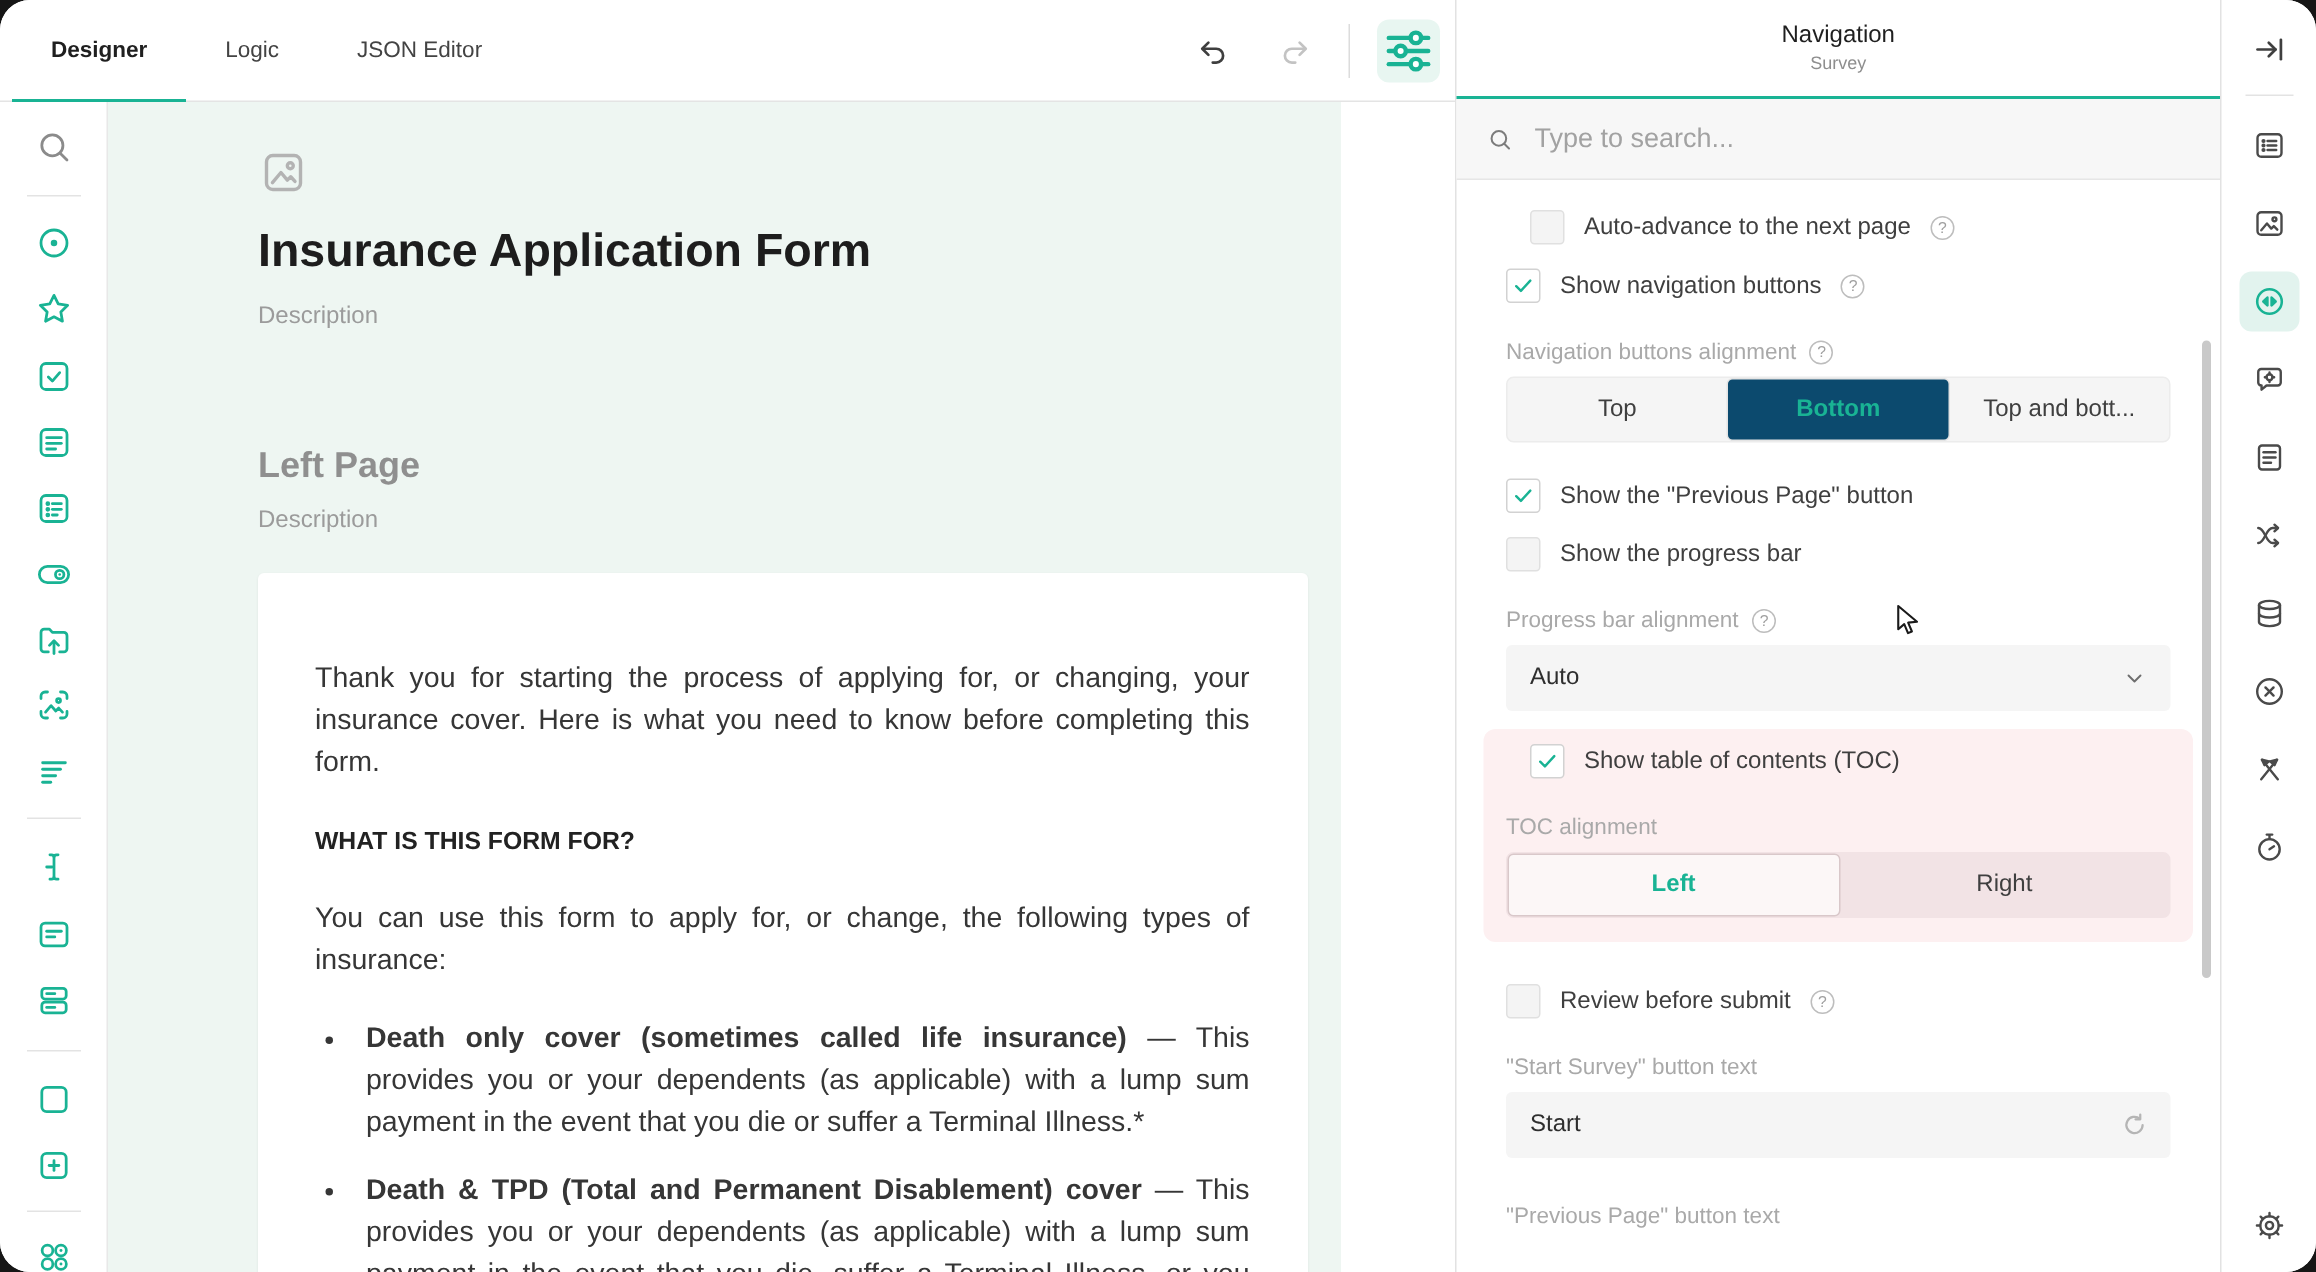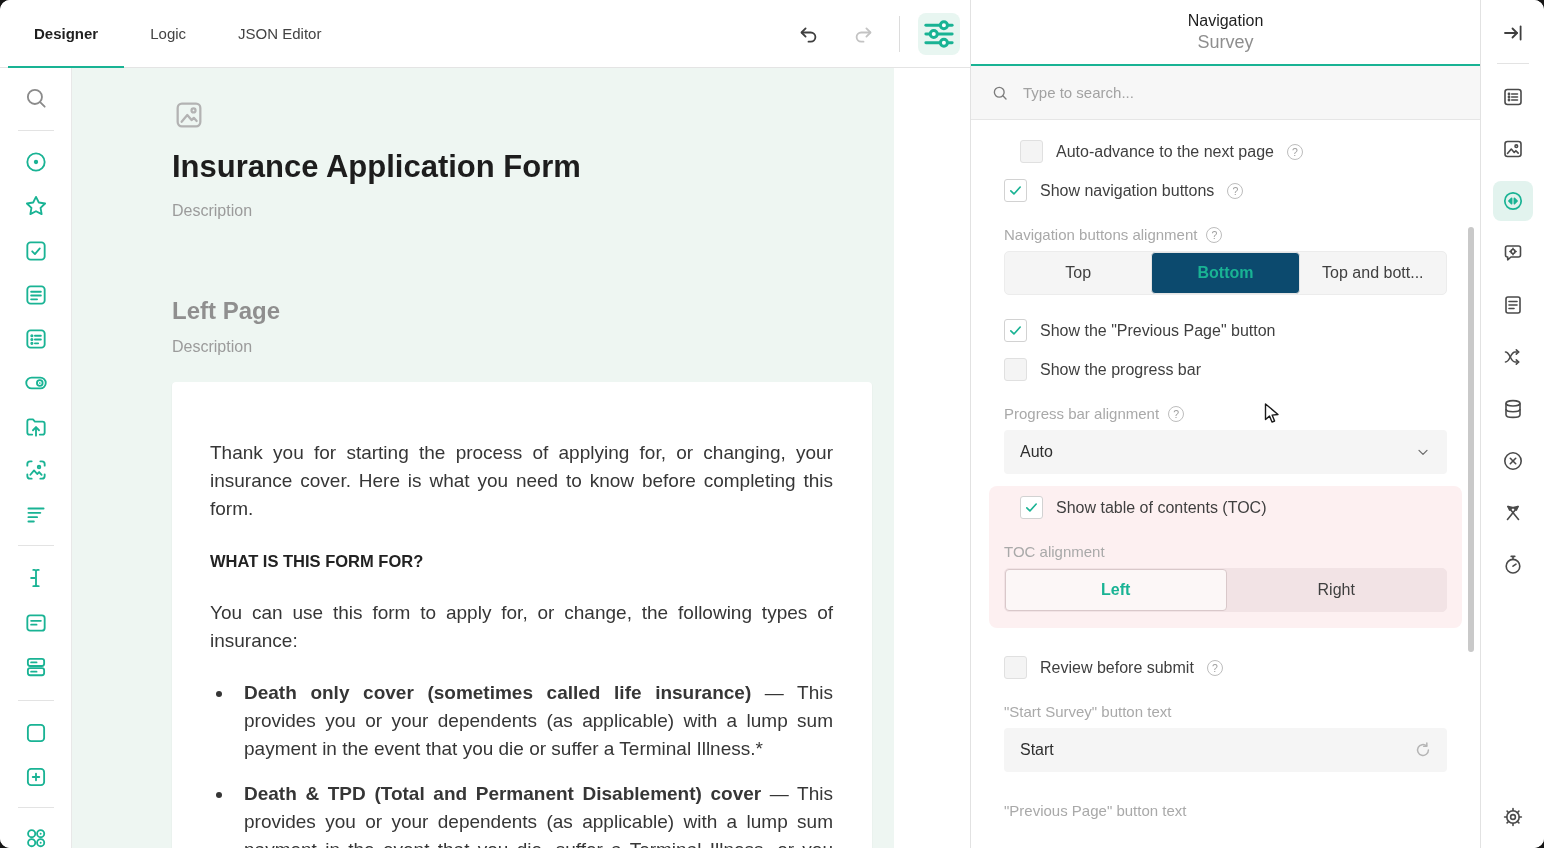--- a/index.html
+++ b/index.html
@@ -1,18 +1,18 @@
 <!DOCTYPE html>
 <html><head>
 <meta charset="utf-8">
 <style>
   * { box-sizing: border-box; margin: 0; padding: 0; }
   html, body { width: 1544px; height: 848px; overflow: hidden; background: #161616; }
   body { font-family: "Liberation Sans", "DejaVu Sans", sans-serif; }
-  .window { position: relative; width: 1544px; height: 848px; background: #fff; border-radius: 10px; overflow: hidden; }
+  .window { position: relative; width: 1544px; height: 848px; background: #fff; border-radius: 20px; overflow: hidden; }
 
   
   .topbar { position: absolute; left: 0; top: 0; width: 970px; height: 68px; background: #fff; border-bottom: 1px solid #e4e4e4; display: flex; align-items: stretch; }
   .tabs { display: flex; margin-left: 8px; }
   .tab { position: relative; padding: 0 26px; display: flex; align-items: center; font-size: 15px; color: #434343; cursor: pointer; }
   .tab.active { font-weight: bold; color: #1f1f1f; }
   .tab.active::after { content: ""; position: absolute; left: 0; right: 0; bottom: -1px; height: 2px; background: #19b394; }
   .topbar-actions { position: absolute; right: 10px; top: 0; height: 68px; display: flex; align-items: center; gap: 18px; }
   .icon-btn { width: 36px; height: 36px; display: flex; align-items: center; justify-content: center; background: transparent; border: none; cursor: pointer; }
   .icon-btn svg { width: 24px; height: 24px; }
@@ -46,24 +46,24 @@
   .nav-circle { position: absolute; left: 856px; top: 82px; width: 12px; height: 12px; border: 2px solid #3f3f3f; border-radius: 50%; cursor: pointer; }
   .nav-dot { position: absolute; left: 858px; width: 7px; height: 7px; border-radius: 50%; background: #3f3f3f; cursor: pointer; }
   .cv-tool { position: absolute; left: 850px; width: 24px; height: 24px; color: #3f3f3f; cursor: pointer; }
   .cv-tool.dis { color: #b5c6c0; }
   .cv-sep { position: absolute; left: 848px; top: 622px; width: 28px; height: 1px; background: #c8d7d1; }
 
   
   .props { position: absolute; left: 970px; top: 0; width: 510px; height: 100%; background: #fff; border-left: 1px solid #e2e2e2; }
   .props-head { height: 66px; border-bottom: 2px solid #19b394; display: flex; flex-direction: column; align-items: center; justify-content: center; gap: 2px; }
   .props-title { font-size: 16px; color: #1f1f1f; }
-  .props-sub { font-size: 18px; color: #8e8e8e; }
+  .props-sub { font-size: 12px; color: #8e8e8e; }
   .props-search { height: 54px; background: #f7f7f7; border-bottom: 1px solid #e6e6e6; display: flex; align-items: center; padding: 0 20px; gap: 14px; }
   .props-search svg { width: 18px; height: 18px; color: #7c7c7c; flex: none; }
-  .props-search input { border: none; background: transparent; outline: none; font-size: 15px; color: #444; width: 100%; font-family: inherit; }
+  .props-search input { border: none; background: transparent; outline: none; font-size: 18px; color: #444; width: 100%; font-family: inherit; }
   .props-search input::placeholder { color: #a2a2a2; }
   .props-body { padding: 16px 33px 0 33px; position: relative; }
   .cb-row { display: flex; align-items: center; gap: 13px; margin-top: 16px; cursor: pointer; }
   .cb-row:first-child { margin-top: 4px; padding-left: 16px; }
   .cb-box { width: 23px; height: 23px; border-radius: 3px; flex: none; display: flex; align-items: center; justify-content: center; }
   .cb-box.off { background: #f4f4f4; border: 1px solid #e0e0e0; }
   .cb-box.on { background: #fff; border: 1px solid #d2d2d2; }
   .cb-box svg { width: 15px; height: 15px; }
   .cb-label { font-size: 16px; color: #3f3f3f; }
   .help { display: inline-flex; align-items: center; justify-content: center; width: 16px; height: 16px; border: 1px solid #bdbdbd; border-radius: 50%; color: #9f9f9f; font-size: 10.5px; flex: none; cursor: pointer; }

